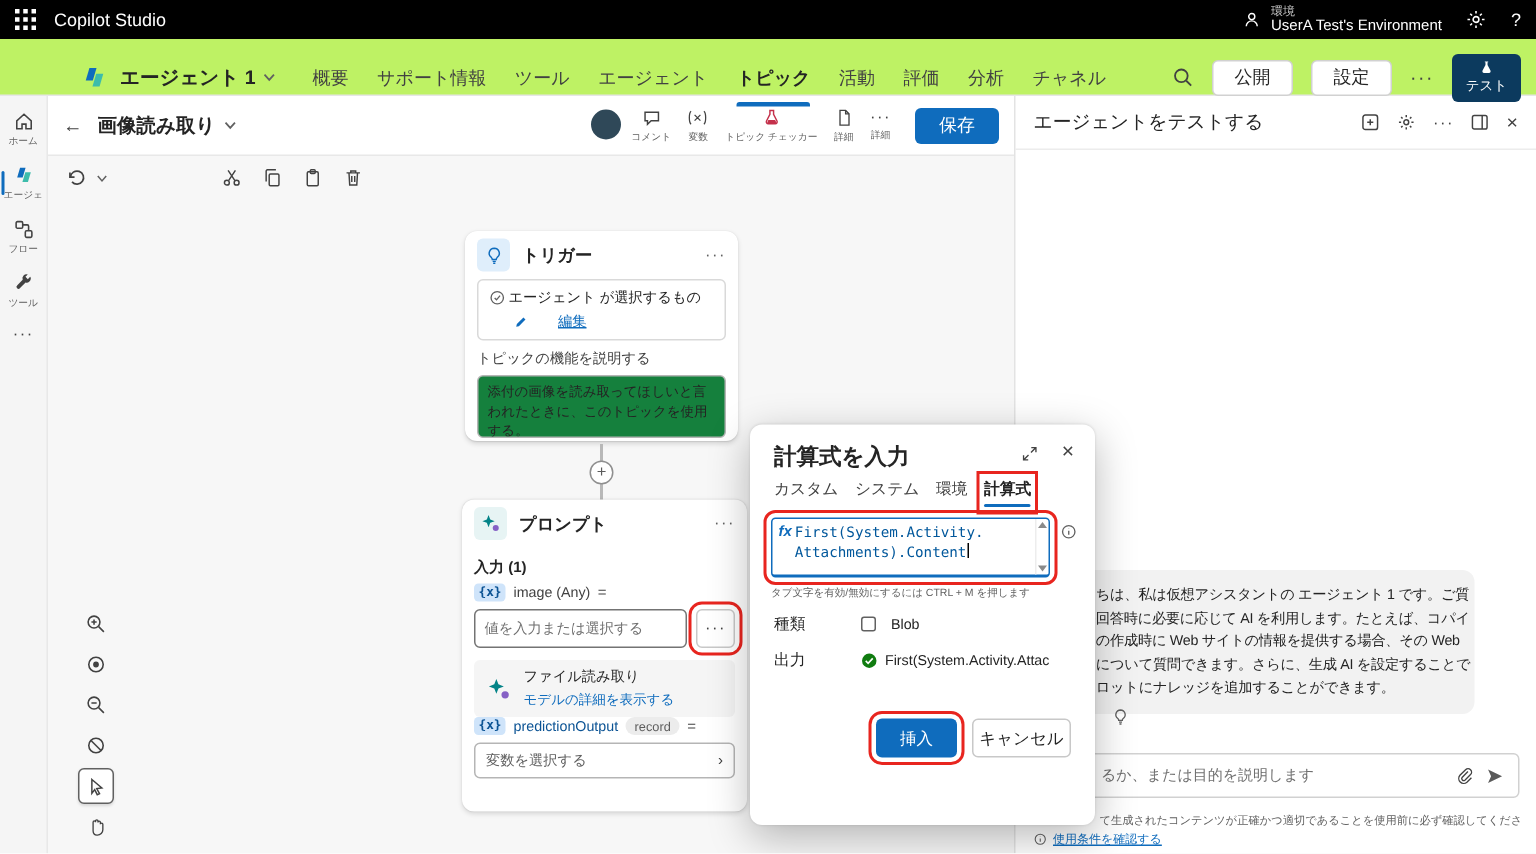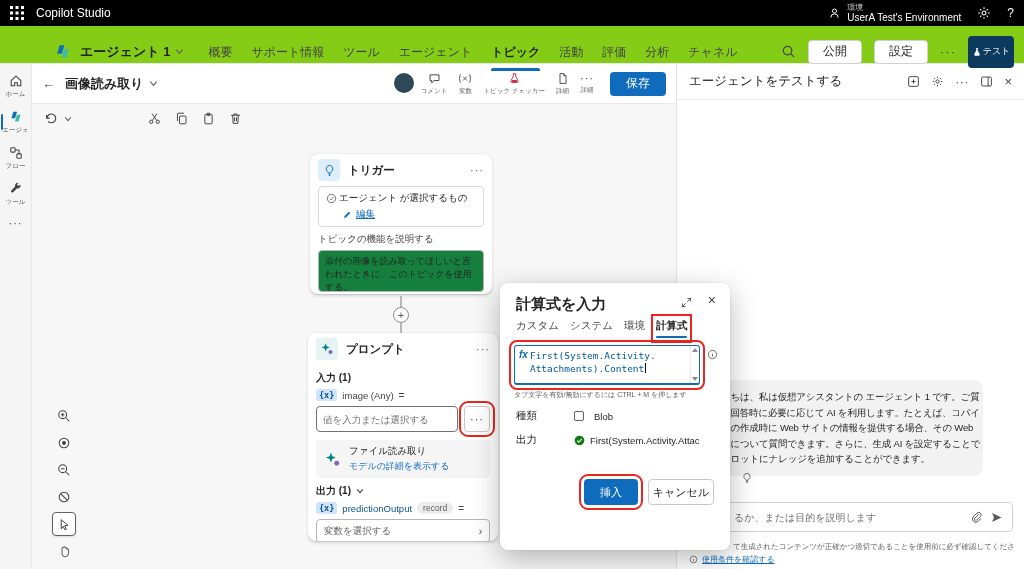--- a/index.html
+++ b/index.html
@@ -10,31 +10,31 @@
 
 .topbar{position:absolute;left:0;top:0;width:1024px;height:26px;background:#000;color:#fff;display:flex;align-items:center;padding:0 10px;gap:12px;z-index:5}
 .apptitle{font-size:12px}
 .top-right{margin-left:auto;display:flex;align-items:center;gap:16px}
 .envblock{display:flex;align-items:center;gap:6px}
 .envtexts{display:flex;flex-direction:column;line-height:1.15}
 .envlabel{font-size:8px;color:#c8c8c8}
 .envname{font-size:10px}
 .qmark{font-size:12px}
 
-.menubar{position:absolute;left:0;top:26px;width:1024px;height:38px;background:#84cc16;border-bottom:1px solid #e6e6e6;display:flex;align-items:center;padding:14px 10px 0 54px;z-index:5}
+.menubar{position:absolute;left:0;top:26px;width:1024px;height:38px;background:#bef264;border-bottom:1px solid #e6e6e6;display:flex;align-items:center;padding:14px 10px 0 54px;z-index:5}
 .agentname{font-size:13px;font-weight:bold;margin-left:8px;white-space:nowrap}
 .chev{margin-left:5px;color:#616161}
 .mtabs{display:flex;gap:19px;margin-left:24px;height:38px}
 .mtab{font-size:12px;color:#424242;line-height:38px;position:relative;white-space:nowrap}
 .mtab.active{color:#242424;font-weight:bold}
 .mtab.active::after{content:"";position:absolute;left:0;right:0;bottom:0;height:3px;border-radius:2px 2px 0 0;background:#0f6cbd}
 .mright{margin-left:auto;display:flex;align-items:center;gap:12px}
 .obtn{height:24px;padding:0 14px;border:1px solid #d1d1d1;border-radius:4px;background:#fff;font-size:12px;font-family:inherit;color:#242424;white-space:nowrap}
 .moreh{font-size:13px;color:#424242;letter-spacing:1px}
-.testbtn{width:46px;height:32px;border:none;border-radius:4px;background:#0c3a5e;color:#fff;display:flex;align-items:center;justify-content:center;gap:1px;font-size:9px;font-family:inherit}
+.testbtn{width:46px;height:32px;border:none;border-radius:4px;background:#0c3a5e;color:#fff;display:flex;flex-direction:column;align-items:center;justify-content:center;gap:1px;font-size:9px;font-family:inherit}
 
 .sidebar{position:absolute;left:0;top:64px;width:32px;height:505px;background:#f5f5f5;border-right:1px solid #e8e8e8;display:flex;flex-direction:column;align-items:center;padding-top:6px;gap:3px;z-index:4}
 .sbitem{width:32px;display:flex;flex-direction:column;align-items:center;gap:2px;padding:4px 0;color:#424242;position:relative}
 .sbitem .lbl{font-size:6.5px;color:#616161;white-space:nowrap}
 .sbitem.active::before{content:"";position:absolute;left:1px;top:8px;width:2px;height:16px;background:#0f6cbd;border-radius:2px}
 .sbmore{color:#424242;font-size:11px;letter-spacing:1px;margin-top:3px}
 
 .topicbar{position:absolute;left:32px;top:64px;width:644px;height:40px;background:#fff;border-bottom:1px solid #e8e8e8;display:flex;align-items:center;padding:0 10px;z-index:4}
 .backic{font-size:13px;color:#424242}
 .topictitle{font-size:13px;font-weight:bold;margin-left:10px;white-space:nowrap}
@@ -50,21 +50,21 @@
 .node{position:absolute;background:#fff;border-radius:8px;box-shadow:0 1.6px 3.6px rgba(0,0,0,.13),0 .3px .9px rgba(0,0,0,.10);overflow:hidden}
 .nhead{display:flex;align-items:center;gap:8px;padding:5px 8px}
 .ntitle{font-size:11.5px;font-weight:bold}
 .nmore{margin-left:auto;color:#616161;font-size:11px;letter-spacing:1px}
 .iconsq{width:22px;height:22px;border-radius:4px;display:flex;align-items:center;justify-content:center}
 .trigico{background:#dfeefb;color:#0f6cbd}
 .promptico{background:#e7f4f4}
 .nbody{padding:0 8px 8px}
 .subcard{border:1px solid #d9d9d9;border-radius:4px;padding:5px 7px;font-size:9.5px;color:#242424}
 .subrow{display:flex;align-items:center;gap:2px;white-space:nowrap}
-.editlink{display:flex;align-items:center;gap:4px;color:#0f6cbd;margin:3px 0 0 17px}
+.editlink{display:flex;align-items:center;gap:20px;color:#0f6cbd;margin:3px 0 0 17px}
 .editlink span{text-decoration:underline}
 .ndesclab{font-size:9.5px;color:#424242;margin:6px 0 4px}
 .ntextarea{border:1px solid #b5b5b5;border-radius:4px;background:#15803d;padding:4px 6px;font-size:9px;line-height:13px;color:#242424;height:42px;overflow:hidden}
 .seclab{font-size:10px;font-weight:bold;margin:6px 0 4px;display:flex;align-items:center;gap:5px}
 .varrow{display:flex;align-items:center;gap:5px;margin-bottom:5px;white-space:nowrap}
 .vbadge{background:#cfe4fa;color:#0b5394;font-family:"DejaVu Sans Mono","Liberation Mono",monospace;font-size:8.5px;font-weight:bold;padding:1px 3px;border-radius:3px}
 .vname{font-size:9.5px;color:#424242}
 .vnameb{font-size:9.5px;color:#0b5394}
 .vtype{background:#ececec;color:#5c5c5c;font-size:8.5px;padding:1px 6px;border-radius:8px}
 .veq{font-size:10px;color:#424242}
@@ -413,28 +413,20 @@
             <svg width="17" height="17" viewBox="0 0 16 16">
                 <path d="M6.5 1.5l1.3 3.4 3.4 1.3-3.4 1.3-1.3 3.4-1.3-3.4-3.4-1.3 3.4-1.3z" fill="#038387"></path>
                 <circle cx="12" cy="11.5" r="2.3" fill="#8661c5"></circle>
               </svg>
           </span>
           <span style="display:flex;flex-direction:column;gap:2px">
             <span class="fp-name">ファイル読み取り</span>
             <span class="fp-link">モデルの詳細を表示する</span>
           </span>
         </div>
-        <div class="seclab">
-          <span>出力 (1)</span>
-          <span class="ic">
-            <svg width="8" height="8" viewBox="0 0 10 10" fill="none" stroke="#424242" stroke-width="1.3">
-                <path d="M1.5 3l3.5 4 3.5-4"></path>
-              </svg>
-          </span>
-        </div>
         <div class="varrow">
           <span class="vbadge">{x}</span>
           <span class="vnameb">predictionOutput</span>
           <span class="vtype">record</span>
           <span class="veq">=</span>
         </div>
         <div class="vselect">
           <span>変数を選択する</span>
           <span class="ch">›</span>
         </div>

